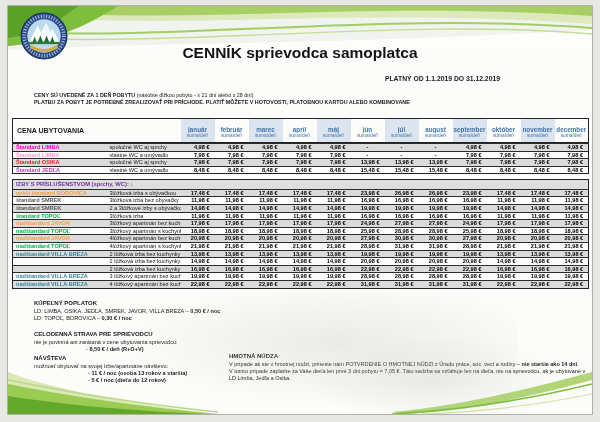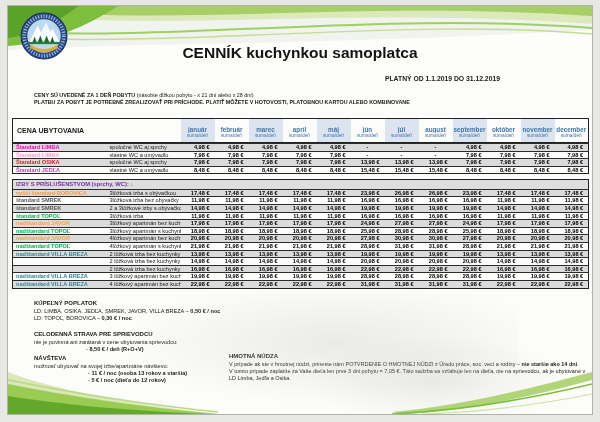--- a/index.html
+++ b/index.html
@@ -66,21 +66,21 @@
       <polygon points="15,29 25,10 34,29" fill="#F2F7FC"></polygon>
       <polygon points="24,29 31,16 38,29" fill="#FFFFFF"></polygon>
       <rect x="8" y="28.6" width="30" height="2.2" fill="#2E7D32"></rect>
       <polygon points="12,29 14,23.5 16,29" fill="#1C6B33"></polygon>
       <polygon points="17,29 19.5,22.5 22,29" fill="#1C6B33"></polygon>
       <polygon points="23,29 25.5,22.5 28,29" fill="#1C6B33"></polygon>
       <polygon points="29,29 31,23.5 33,29" fill="#1C6B33"></polygon>
       <path d="M10,33 Q23,41 36,33" stroke="#D4AF37" stroke-width="3" fill="none"></path>
     </svg>
 
-    <div class="title">CENNÍK kuchynkou samoplatca</div>
+    <div class="title">CENNÍK sprievodca samoplatca</div>
     <div class="validity">PLATNÝ OD 1.1.2019 DO 31.12.2019</div>
 
     <div class="prenotes">
       <div><span class="b">CENY SÚ UVEDENÉ ZA 1 DEŇ POBYTU</span><span> (násobte dĺžkou pobytu - x 21 dní alebo x 28 dní)</span></div>
       <div class="b">PLATBU ZA POBYT JE POTREBNÉ ZREALIZOVAŤ PRI PRÍCHODE. PLATIŤ MÔŽETE V HOTOVOSTI, PLATOBNOU KARTOU ALEBO KOMBINOVANE</div>
     </div>
 
     <div class="tablewrap">
       <table class="tbl" id="tbl-head">
           <colgroup>

